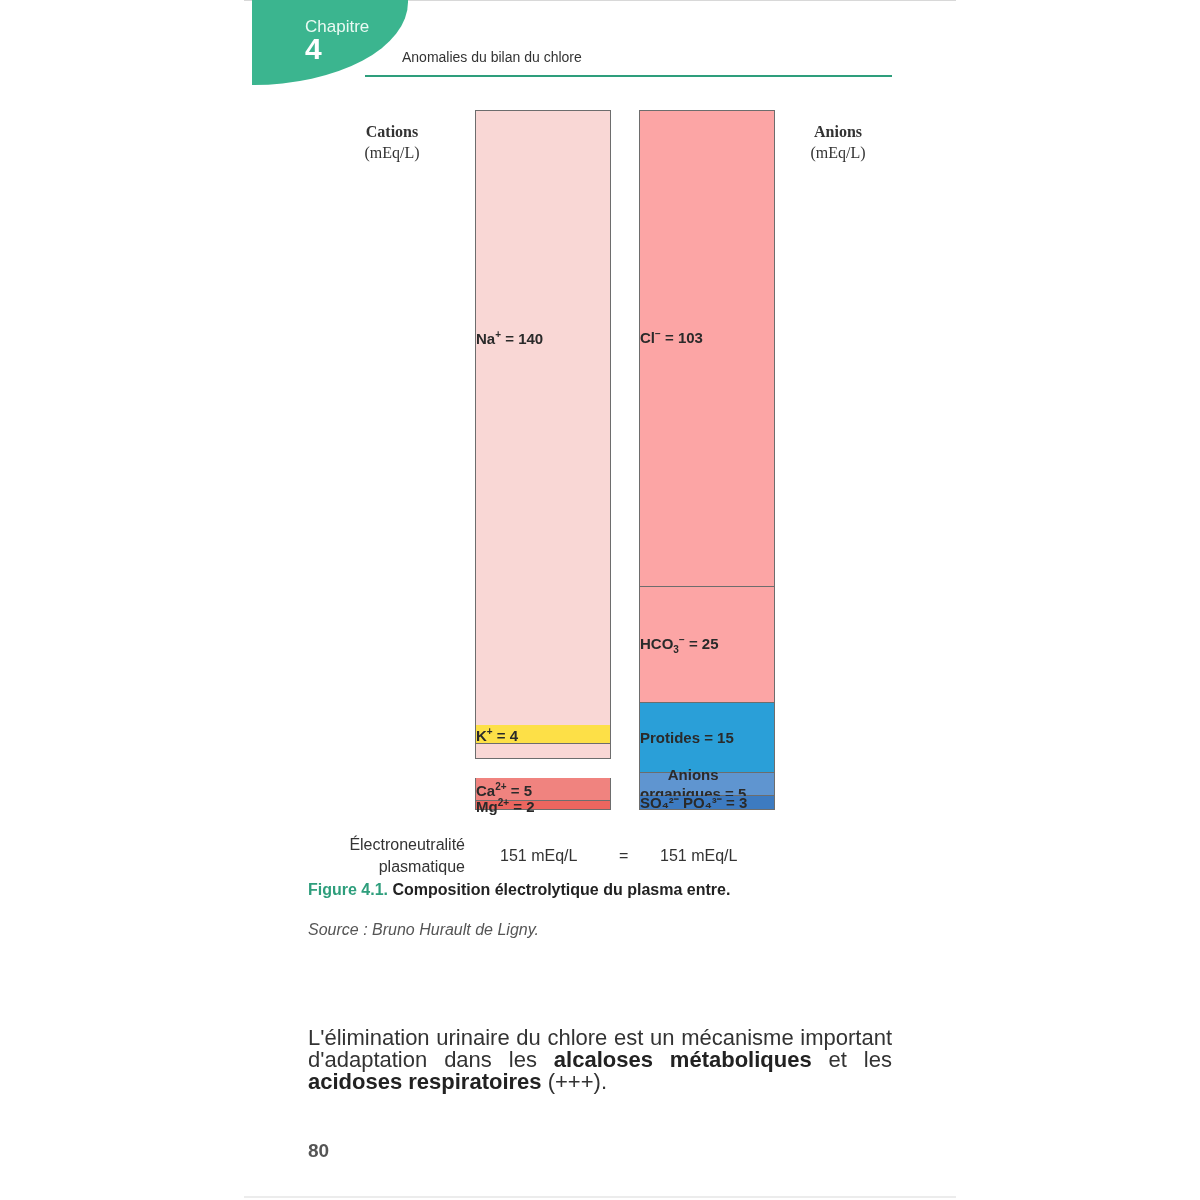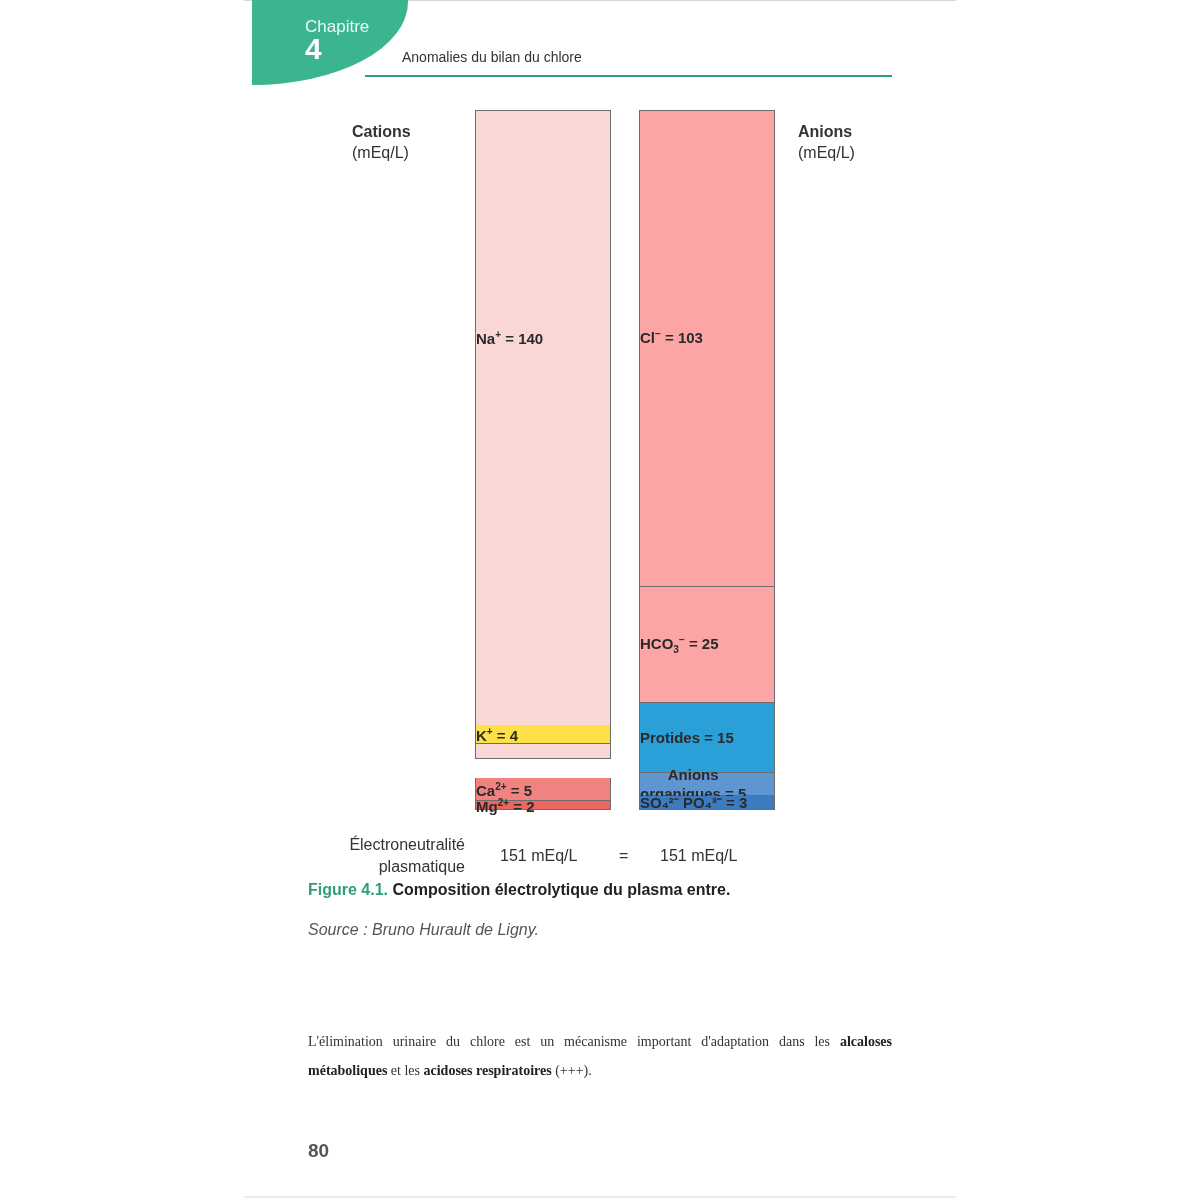--- a/index.html
+++ b/index.html
@@ -6,21 +6,21 @@
   body { width:1200px; height:1200px; position:relative; overflow:hidden; font-family:"DejaVu Sans", sans-serif; color:#222; }
   .page { position:absolute; left:244px; top:0; width:712px; height:1198px; background:#fff; }
   .top-rule { position:absolute; left:244px; top:0; width:712px; height:1px; background:#d8d8d8; }
   .bottom-rule { position:absolute; left:244px; top:1196px; width:712px; height:2px; background:#ececec; }
   .chapter-tab { position:absolute; left:244px; top:0; width:156px; height:85px; background:#3bb58f; border-radius:0 0 160px 0 / 0 0 85px 0;margin-left:8px; }
   .chapter-tab .lbl { position:absolute; left:53px; top:17px; color:#eafaf3; font-family:"Liberation Sans", sans-serif; font-size:17px; }
   .chapter-tab .num { position:absolute; left:53px; top:32px; color:#ffffff; font-family:"Liberation Sans", sans-serif; font-weight:bold; font-size:30px; }
   .running-head { position:absolute; left:402px; top:49px; font-family:"Liberation Sans", sans-serif; font-size:14px; color:#333; }
   .head-rule { position:absolute; left:365px; top:75px; width:527px; height:2px; background:#2e9e7c; }
 
-  .axis-label { position:absolute; font-family:Liberation Sans, sans-serif; font-size:16px; line-height:21px; text-align:left; color:#333; }
+  .axis-label { position:absolute; font-family:Liberation Serif, serif; font-size:16px; line-height:21px; text-align:center; color:#333; }
   .axis-label b { font-weight:bold; }
   #cations-label { left:352px; top:121px; width:80px; }
   #anions-label { left:798px; top:121px; width:80px; }
 
   .bar { position:absolute; top:110px; width:136px; height:700px; }
   #cation-bar { left:475px; }
   #anion-bar { left:639px; }
   .seg { position:absolute; left:0; width:134px; border:1px solid #6d6d6d; box-sizing:content-box; display:flex; align-items:center; justify-content:flex-start; text-align:center; font-family:"Liberation Sans", sans-serif; font-weight:bold; font-size:15px; color:#2a2a2a; line-height:19px; }
   .seg sup, .seg sub { font-size:10px; }
 
@@ -28,21 +28,21 @@
   #electro-label { left:300px; top:834px; width:165px; text-align:right; line-height:22px; }
   #cation-total { left:500px; top:847px; }
   #equals-sign { left:619px; top:847px; }
   #anion-total { left:660px; top:847px; }
 
   .caption { position:absolute; left:308px; top:880px; width:585px; font-family:"Liberation Sans", sans-serif; font-size:16px; line-height:20px; color:#333; }
   .caption .fig-num { color:#2e9e7c; font-weight:bold; }
   .caption .fig-title { font-weight:bold; color:#222; }
   .caption .source { font-style:italic; color:#555; }
 
-  .body-text { position:absolute; left:308px; top:1027px; width:584px; font-family:Liberation Serif, serif; font-size:14px; line-height:29px; text-align:justify; color:#333; }
+  .body-text { position:absolute; left:308px; top:1027px; width:584px; font-family:Liberation Sans, sans-serif; font-size:22px; line-height:22px; text-align:justify; color:#333; }
   .body-text b { color:#222; }
   .page-num { position:absolute; left:308px; top:1140px; font-family:"Liberation Sans", sans-serif; font-weight:bold; font-size:19px; color:#555; }
 </style>
 </head>
 <body>
 
 <div class="page"></div>
 <div class="top-rule"></div>
 
 <div class="chapter-tab">

